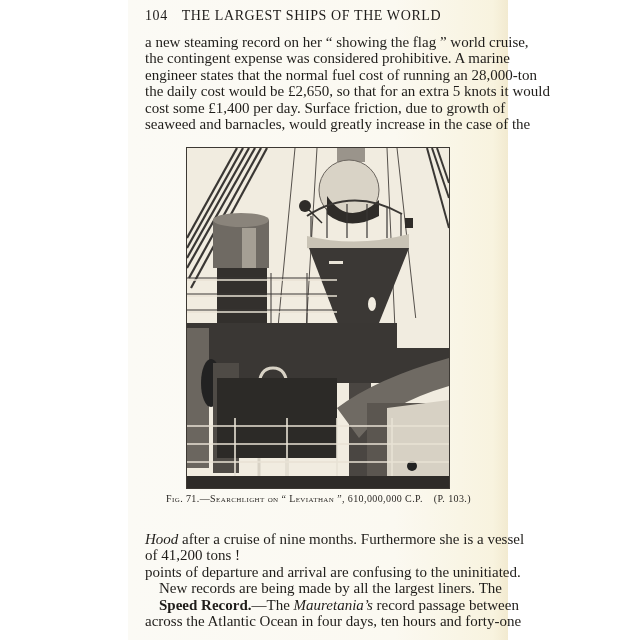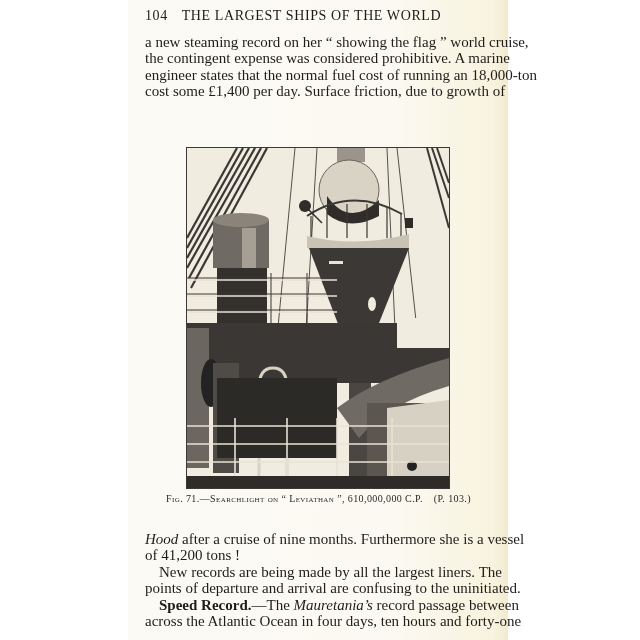--- a/index.html
+++ b/index.html
@@ -55,22 +55,24 @@
 <div class="paper"></div>
 
 <div class="page-header">
   <span class="num">104</span>
   <span>THE LARGEST SHIPS OF THE WORLD</span>
 </div>
 
 <div class="text-block top-text">
   <span class="line">a new steaming record on her “ showing the flag ” world cruise,</span>
   <span class="line">the contingent expense was considered prohibitive. A marine</span>
-  <span class="line">engineer states that the normal fuel cost of running an 18,000-ton</span>
+  <span class="line">engineer states that the normal fuel cost of running an 28,000-ton</span>
+  <span class="line">the daily cost would be £2,650, so that for an extra 5 knots it would</span>
   <span class="line">cost some £1,400 per day. Surface friction, due to growth of</span>
+  <span class="line">seaweed and barnacles, would greatly increase in the case of the</span>
 </div>
 
 <div class="figure">
   <svg width="262" height="340" viewBox="0 0 262 340">
     <rect x="0" y="0" width="262" height="340" fill="#f1ece0"></rect>
 
     <g stroke="#3a3734" stroke-width="2.2" fill="none">
       <line x1="0" y1="90" x2="50" y2="0"></line>
       <line x1="0" y1="100" x2="56" y2="0"></line>
       <line x1="0" y1="110" x2="62" y2="0"></line>
@@ -168,18 +170,18 @@
 
 <div class="caption">
   <span class="sc">Fig. 71.—Searchlight on “ Leviathan ”,</span>
   <span>610,000,000 C.P.</span>
   <span class="ref">(P. 103.)</span>
 </div>
 
 <div class="text-block bottom-text">
   <span class="line"><span class="ital">Hood</span><span> after a cruise of nine months. Furthermore she is a vessel</span></span>
   <span class="line last">of 41,200 tons !</span>
+  <span class="line last">points of departure and arrival are confusing to the uninitiated.</span>
   <span class="line indent">New records are being made by all the largest liners. The</span>
-  <span class="line last">points of departure and arrival are confusing to the uninitiated.</span>
   <span class="line indent"><span class="bold">Speed Record.</span><span>—The </span><span class="ital">Mauretania’s</span><span> record passage between</span></span>
   <span class="line">across the Atlantic Ocean in four days, ten hours and forty-one</span>
 
 </div>
 
 </body></html>

